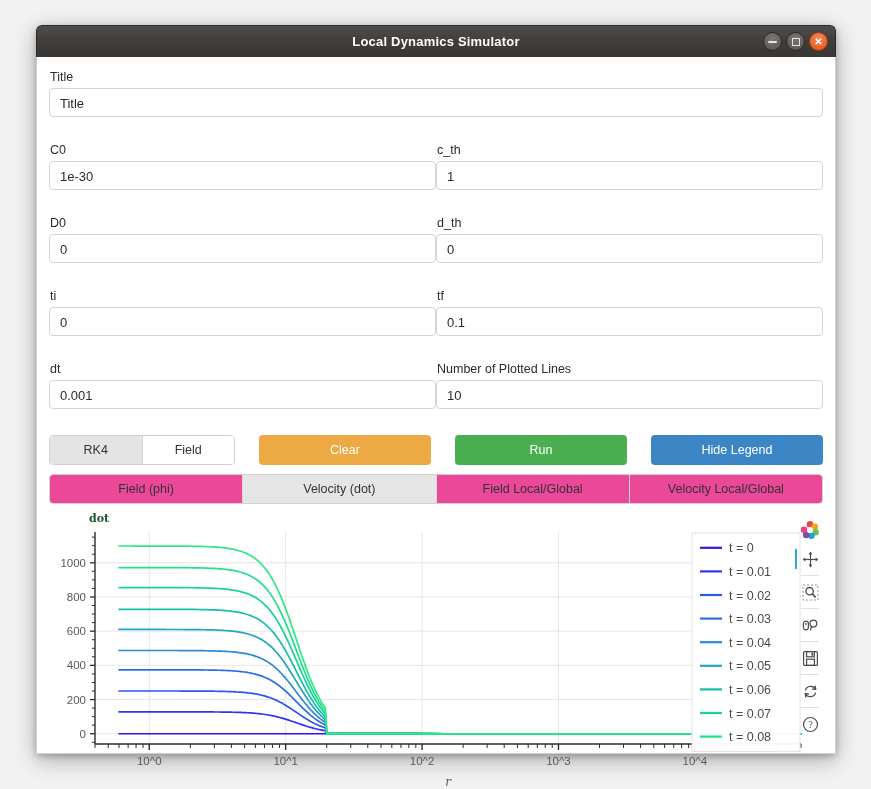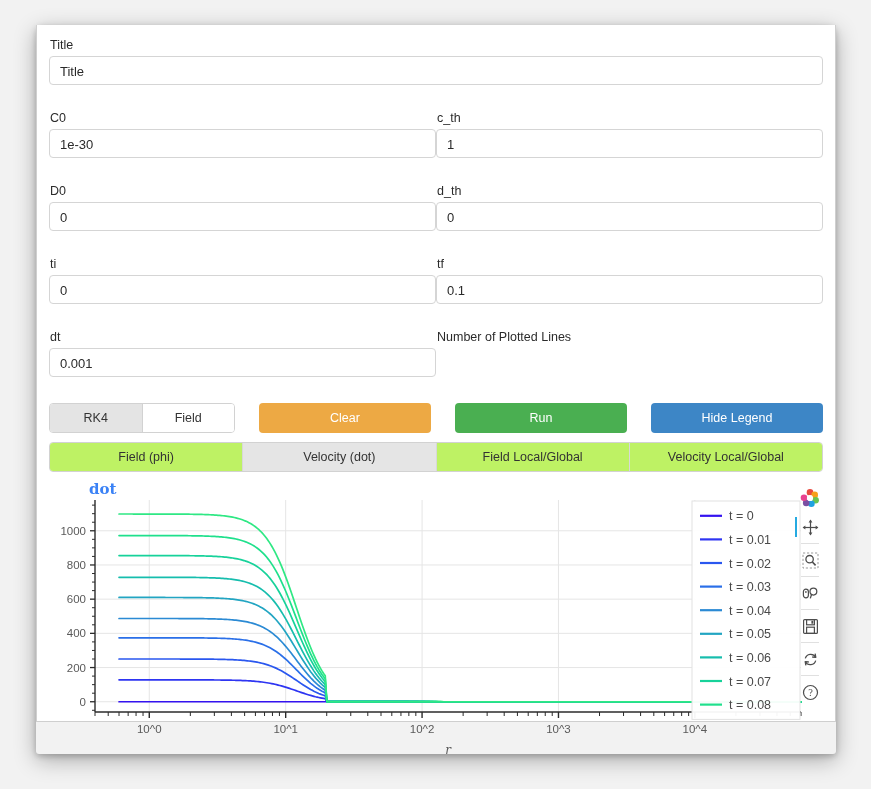--- a/index.html
+++ b/index.html
@@ -157,42 +157,42 @@
     overflow: hidden;
     height: 30px;
     box-sizing: border-box;
     margin-bottom: 8px;
   }
   .tab {
     flex: 1 1 0;
     display: flex; align-items: center; justify-content: center;
     font-size: 12.5px;
     color: #333333;
-    background: #bef264;
+    background: #ec4899;
     border-right: 1px solid #d8d8d8;
     box-sizing: border-box;
   }
   .tab:last-child { border-right: none; }
   .tab.active { background: #e5e5e5; }
 
   
   #plot-wrap {
     position: relative;
     width: 776px;
     height: 300px;
     margin-top: 6px;
   }
   #plot-title {
     position: absolute;
     left: 40px;
     top: 0px;
     font-family: "DejaVu Serif", "Liberation Serif", serif;
     font-weight: bold;
-    font-size: 15px;
-    color: #3b82f6;
+    font-size: 11px;
+    color: #14532d;
   }
   #plot-svg { position: absolute; left: 0; top: 0; }
 
   
   #bk-toolbar {
     position: absolute;
     right: 0px;
     top: 5px;
     width: 30px;
     display: flex;
@@ -212,20 +212,34 @@
     width: 2px; height: 20px;
     background: #26aae1;
   }
   .bk-sep { width: 18px; height: 1px; background: #e0e0e0; }
 </style>
 </head>
 <body>
 
 <div id="window">
 
+  <div id="titlebar">
+    <div id="title-text">Local Dynamics Simulator</div>
+    <div class="wbtns">
+      <div class="wbtn min">
+          <span class="glyph"></span>
+        </div>
+      <div class="wbtn max">
+          <span class="glyph"></span>
+        </div>
+      <div class="wbtn close">
+          <span>✕</span>
+        </div>
+    </div>
+  </div>
 
   <div id="content">
 
     <div class="fgroup">
       <div class="field-label">Title</div>
       <div class="input-box">Title</div>
     </div>
 
     <div class="fgroup row2">
       <div>
@@ -260,20 +274,21 @@
       </div>
     </div>
 
     <div class="fgroup row2">
       <div>
         <div class="field-label">dt</div>
         <div class="input-box">0.001</div>
       </div>
       <div>
         <div class="field-label">Number of Plotted Lines</div>
+        <div class="input-box">10</div>
       </div>
     </div>
 
     <div id="buttons-row">
       <div class="toggle-group">
         <div class="toggle-btn active">RK4</div>
         <div class="toggle-btn">Field</div>
       </div>
       <div class="btn btn-clear">Clear</div>
       <div class="btn btn-run">Run</div>

